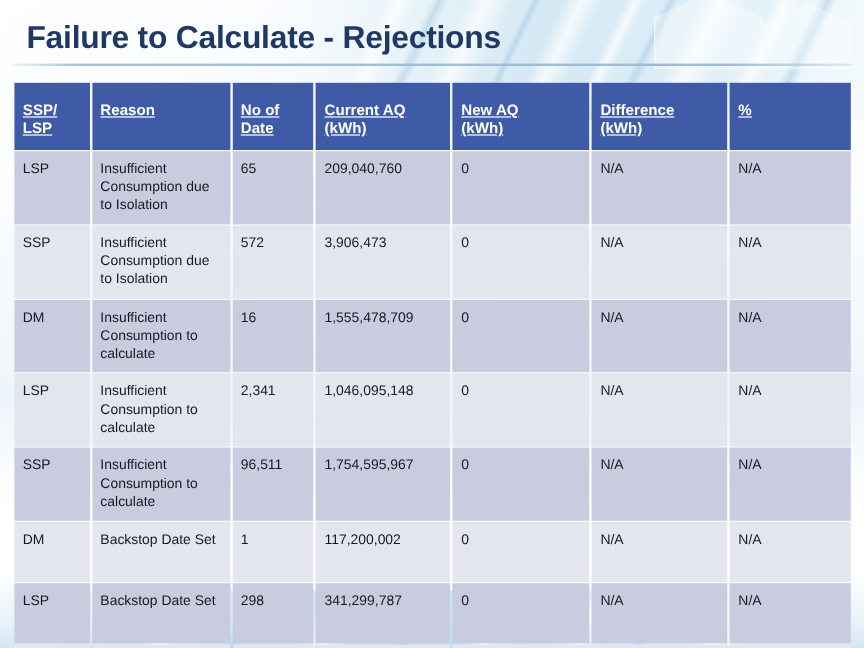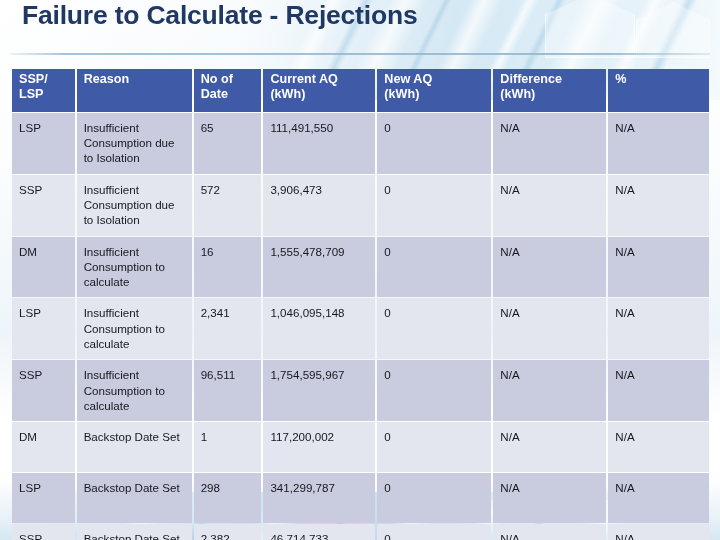--- a/index.html
+++ b/index.html
@@ -78,21 +78,21 @@
         rgba(193,221,238,0.45) 25%,
         rgba(168,208,231,0.6) 48%,
         rgba(206,231,244,0.5) 70%,
         rgba(255,255,255,0) 100%);
   }
 
   
   .title {
     position: absolute;
     left: 22px;
-    top: 0;
+    top: 16px;
     font-size: 26.5px;
     font-weight: bold;
     color: #1f3864;
     letter-spacing: -0.2px;
     white-space: nowrap;
   }
   .title-rule {
     position: absolute;
     left: 10px;
     top: 53px;
@@ -118,24 +118,25 @@
     width: 701px;
     table-layout: fixed;
   }
   table.data th {
     background: #3f5aa6;
     color: #ffffff;
     font-size: 12.6px;
     font-weight: bold;
     text-align: left;
     vertical-align: top;
-    padding: 3px 7px 9px 7px;
+    padding: 16px 7px 9px 7px;
     line-height: 1.22;
     height: 38px;
     box-sizing: border-box;
+    text-decoration: underline;
   }
   table.data td {
     font-size: 11.6px;
     color: #16191f;
     text-align: left;
     vertical-align: top;
     padding: 7px 7px 8px 7px;
     line-height: 1.32;
     height: 50px;
     box-sizing: border-box;
@@ -225,21 +226,21 @@
           <th>
             <div>%</div>
           </th>
         </tr>
       </thead>
       <tbody>
         <tr class="band-a">
           <td>LSP</td>
           <td>Insufficient Consumption due to Isolation</td>
           <td>65</td>
-          <td>111,491,550</td>
+          <td>209,040,760</td>
           <td>0</td>
           <td>N/A</td>
           <td>N/A</td>
         </tr>
         <tr class="band-b">
           <td>SSP</td>
           <td>Insufficient Consumption due to Isolation</td>
           <td>572</td>
           <td>3,906,473</td>
           <td>0</td>

